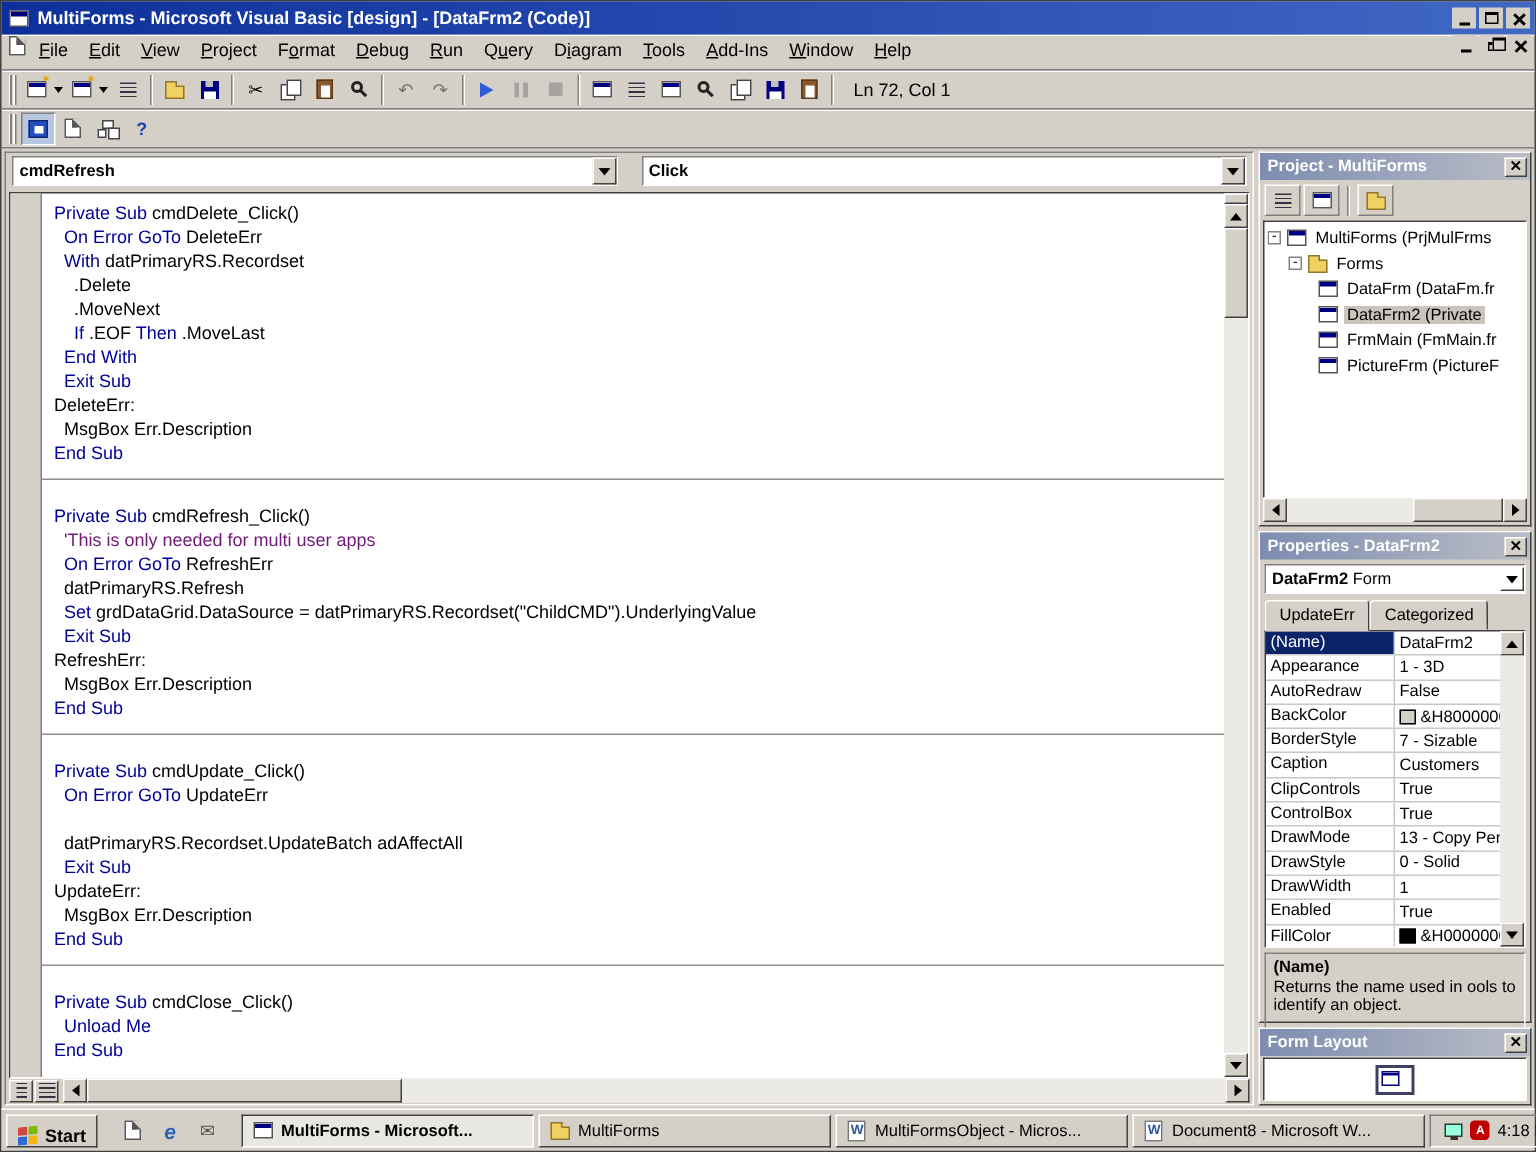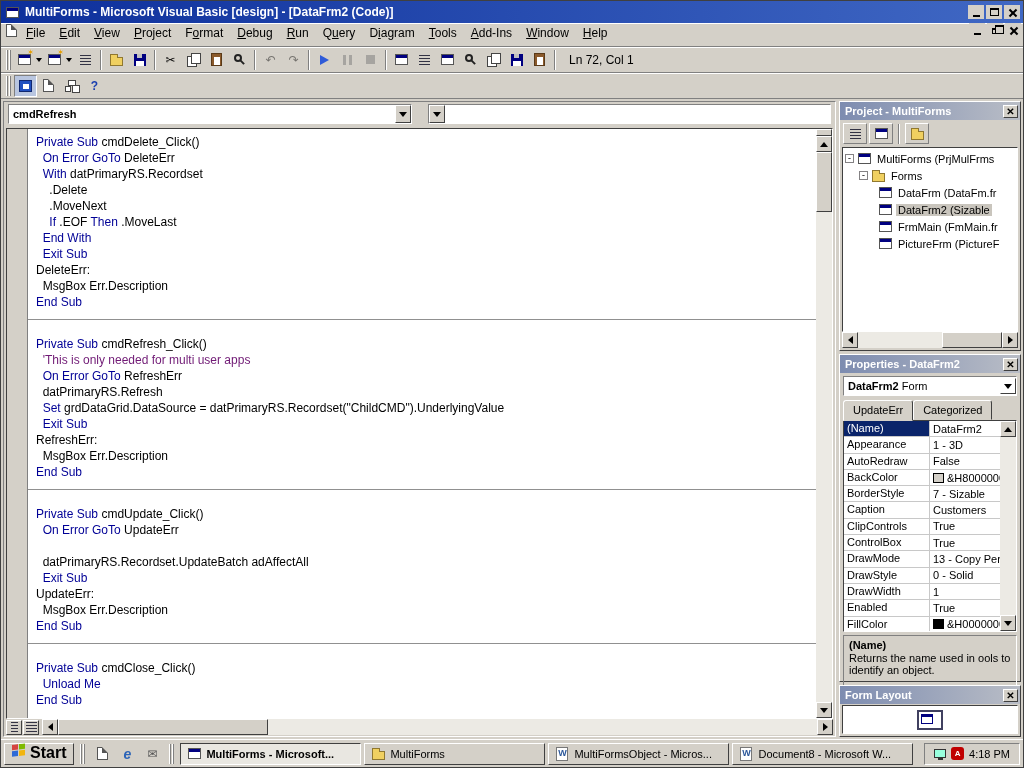--- a/index.html
+++ b/index.html
@@ -121,23 +121,23 @@
   .swatch{width:11px;height:10px;border:1px solid #000;display:inline-block;flex:0 0 auto}
   .pvscroll{width:16px;display:flex;flex-direction:column;background:#ECEAE4;flex:0 0 auto}
   .pdesc{height:54px;margin:3px;border:1px solid;border-color:#808080 #fff #fff #808080;padding:3px 5px;font-size:11px;flex:0 0 auto}
   .pdesc b{display:block;font-size:11px;margin-bottom:1px}
   
   .flbody{flex:1;background:#fff;margin:1px 2px 2px;border:1px solid;border-color:#404040 #fff #fff #404040;display:flex;align-items:center;justify-content:center}
   .flmon{width:26px;height:20px;border:2px solid #404060;background:#fff;position:relative}
   .flmon::before{content:"";position:absolute;left:2px;top:2px;width:10px;height:8px;background:#fff;border:1px solid #000080;box-shadow:inset 0 2px 0 #000080}
   
   .taskbar{height:28px;flex:0 0 auto;display:flex;align-items:center;gap:3px;padding:2px 3px;border-top:1px solid #fff;background:#D4D0C8}
-  .startbtn{height:22px;background:#D4D0C8;border:1px solid;border-color:#fff #404040 #404040 #fff;display:flex;align-items:flex-start;gap:4px;padding:0 7px;font-weight:bold;font-size:16px;flex:0 0 auto}
+  .startbtn{height:22px;background:#D4D0C8;border:1px solid;border-color:#fff #404040 #404040 #fff;display:flex;align-items:flex-end;gap:4px;padding:0 7px;font-weight:bold;font-size:12px;flex:0 0 auto}
   .qlbtn{width:22px;height:22px;display:flex;align-items:center;justify-content:center;flex:0 0 auto}
-  .task{height:22px;width:181px;background:#D4D0C8;border:1px solid;border-color:#fff #404040 #404040 #fff;display:flex;align-items:center;gap:4px;padding:0 5px;font-size:11px;overflow:hidden;white-space:nowrap;flex:0 0 auto}
+  .task{height:22px;width:195px;background:#D4D0C8;border:1px solid;border-color:#fff #404040 #404040 #fff;display:flex;align-items:center;gap:4px;padding:0 5px;font-size:11px;overflow:hidden;white-space:nowrap;flex:0 0 auto}
   .task.active{border-color:#404040 #fff #fff #404040;background:#e9e7e1;font-weight:bold}
   .task .tklabel{overflow:hidden;text-overflow:clip;white-space:nowrap}
   .tray{height:22px;margin-left:auto;border:1px solid;border-color:#808080 #fff #fff #808080;display:flex;align-items:center;gap:5px;padding:0 9px;font-size:11px;flex:0 0 auto}
   .flagsvg{transform:skewY(-6deg)}
 </style>
 </head>
 <body>
 
 <div class="app">
 
@@ -333,20 +333,21 @@
 
     <div class="codewin">
       <div class="combos">
         <div class="combo bin">
           <span class="cval">cmdRefresh</span>
           <span class="ddbtn bout">
               <span class="tri-d"></span>
             </span>
         </div>
         <div class="combo bin">
+          <span class="cval">Click</span>
           <span class="ddbtn bout">
               <span class="tri-d"></span>
             </span>
         </div>
       </div>
       <div class="editor">
         <div class="emargin"></div>
         <div class="etext" id="code-lines"><div class="code-line"><span class="c-k">Private Sub</span><span class="c-t"> cmdDelete_Click()</span></div><div class="code-line"><span class="c-t">  </span><span class="c-k">On Error GoTo</span><span class="c-t"> DeleteErr</span></div><div class="code-line"><span class="c-t">  </span><span class="c-k">With</span><span class="c-t"> datPrimaryRS.Recordset</span></div><div class="code-line"><span class="c-t">    .Delete</span></div><div class="code-line"><span class="c-t">    .MoveNext</span></div><div class="code-line"><span class="c-t">    </span><span class="c-k">If</span><span class="c-t"> .EOF </span><span class="c-k">Then</span><span class="c-t"> .MoveLast</span></div><div class="code-line"><span class="c-t">  </span><span class="c-k">End With</span></div><div class="code-line"><span class="c-t">  </span><span class="c-k">Exit Sub</span></div><div class="code-line"><span class="c-t">DeleteErr:</span></div><div class="code-line"><span class="c-t">  MsgBox Err.Description</span></div><div class="code-line"><span class="c-k">End Sub</span></div><div class="code-sep"></div><div class="code-line"><span class="c-k">Private Sub</span><span class="c-t"> cmdRefresh_Click()</span></div><div class="code-line"><span class="c-c">  'This is only needed for multi user apps</span></div><div class="code-line"><span class="c-t">  </span><span class="c-k">On Error GoTo</span><span class="c-t"> RefreshErr</span></div><div class="code-line"><span class="c-t">  datPrimaryRS.Refresh</span></div><div class="code-line"><span class="c-t">  </span><span class="c-k">Set</span><span class="c-t"> grdDataGrid.DataSource = datPrimaryRS.Recordset("ChildCMD").UnderlyingValue</span></div><div class="code-line"><span class="c-t">  </span><span class="c-k">Exit Sub</span></div><div class="code-line"><span class="c-t">RefreshErr:</span></div><div class="code-line"><span class="c-t">  MsgBox Err.Description</span></div><div class="code-line"><span class="c-k">End Sub</span></div><div class="code-sep"></div><div class="code-line"><span class="c-k">Private Sub</span><span class="c-t"> cmdUpdate_Click()</span></div><div class="code-line"><span class="c-t">  </span><span class="c-k">On Error GoTo</span><span class="c-t"> UpdateErr</span></div><div class="code-line">&nbsp;</div><div class="code-line"><span class="c-t">  datPrimaryRS.Recordset.UpdateBatch adAffectAll</span></div><div class="code-line"><span class="c-t">  </span><span class="c-k">Exit Sub</span></div><div class="code-line"><span class="c-t">UpdateErr:</span></div><div class="code-line"><span class="c-t">  MsgBox Err.Description</span></div><div class="code-line"><span class="c-k">End Sub</span></div><div class="code-sep"></div><div class="code-line"><span class="c-k">Private Sub</span><span class="c-t"> cmdClose_Click()</span></div><div class="code-line"><span class="c-t">  </span><span class="c-k">Unload Me</span></div><div class="code-line"><span class="c-k">End Sub</span></div></div>
         <div class="vscroll">
           <span class="vsplit"></span>
@@ -409,21 +410,21 @@
               <span class="pm">-</span>
               <span class="icf"></span>
               <span class="tlabel">Forms</span>
             </div>
             <div class="trow" style="padding-left: 34px;">
               <span class="icw"></span>
               <span class="tlabel">DataFrm (DataFm.fr</span>
             </div>
             <div class="trow sel" style="padding-left: 34px;">
               <span class="icw"></span>
-              <span class="tlabel">DataFrm2 (Sizable</span>
+              <span class="tlabel">DataFrm2 (Private</span>
             </div>
             <div class="trow" style="padding-left: 34px;">
               <span class="icw"></span>
               <span class="tlabel">FrmMain (FmMain.fr</span>
             </div>
             <div class="trow" style="padding-left: 34px;">
               <span class="icw"></span>
               <span class="tlabel">PictureFrm (PictureF</span>
             </div>
           </div>

